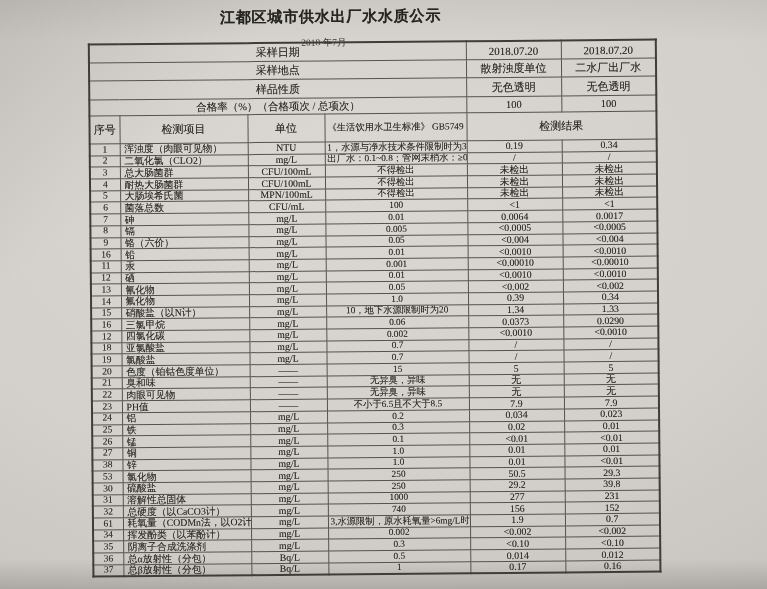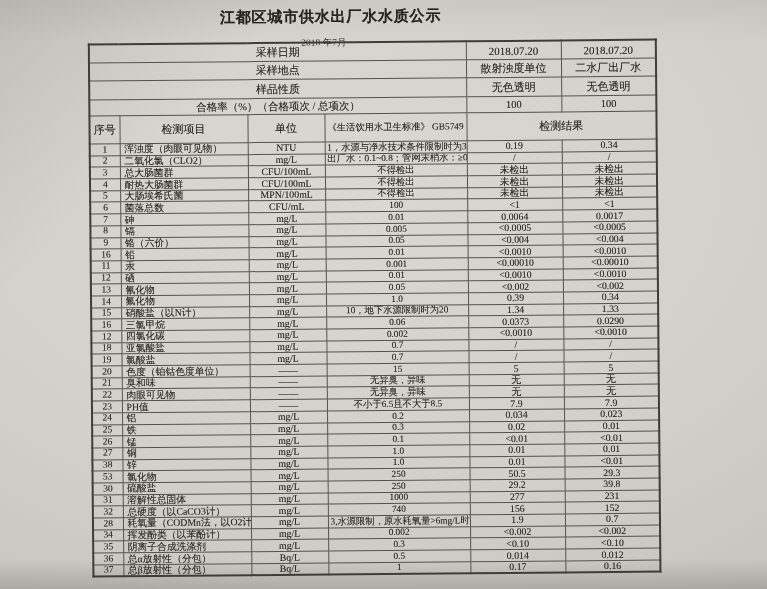--- a/index.html
+++ b/index.html
@@ -356,21 +356,21 @@
         </tr>
         <tr class="dr">
           <td class="c-no">32</td>
           <td class="c-item">总硬度（以CaCO3计）</td>
           <td class="c-unit">mg/L</td>
           <td class="c-standard">740</td>
           <td class="c-r1">156</td>
           <td class="c-r2">152</td>
         </tr>
         <tr class="dr">
-          <td class="c-no">28</td>
+          <td class="c-no">61</td>
           <td class="c-item">耗氧量（CODMn法，以O2计）</td>
           <td class="c-unit">mg/L</td>
           <td class="c-standard">3,水源限制，原水耗氧量&gt;6mg/L时为5</td>
           <td class="c-r1">1.9</td>
           <td class="c-r2">0.7</td>
         </tr>
         <tr class="dr">
           <td class="c-no">34</td>
           <td class="c-item">挥发酚类（以苯酚计）</td>
           <td class="c-unit">mg/L</td>

